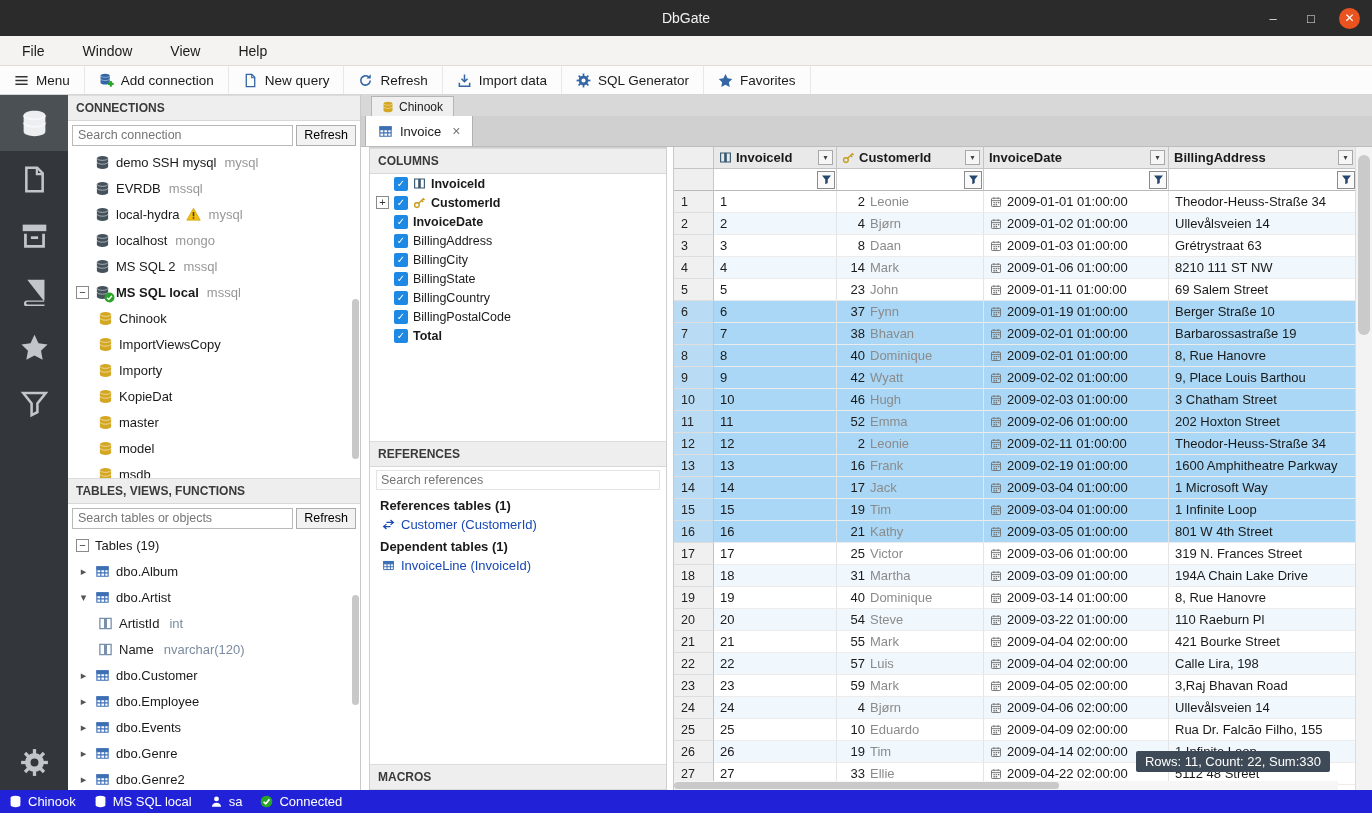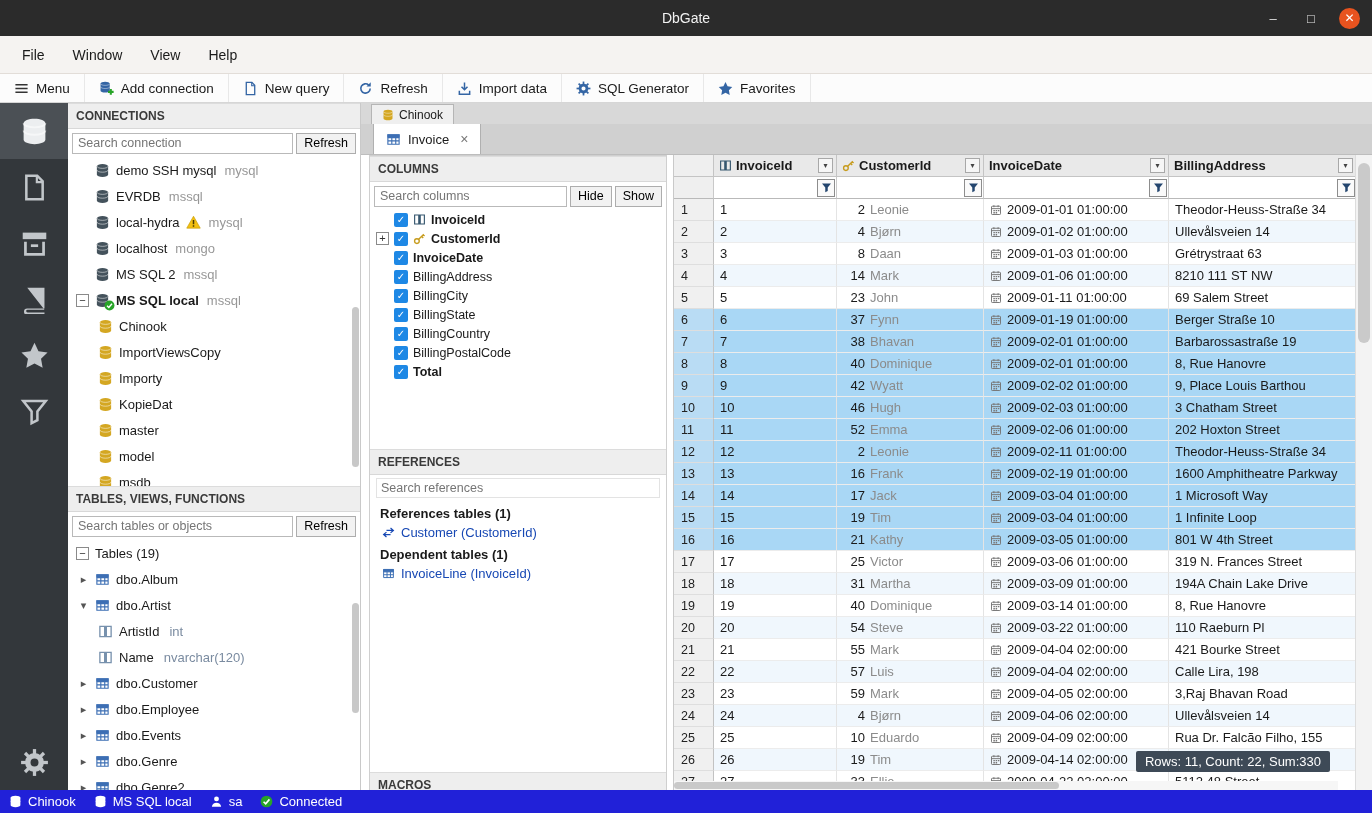--- a/index.html
+++ b/index.html
@@ -8,21 +8,21 @@
   .app{position:relative;width:1372px;height:813px;overflow:hidden;display:flex;flex-direction:column}
 
   
   .titlebar{height:36px;background:#2b2b2b;display:flex;align-items:center;justify-content:center;position:relative;flex:0 0 auto}
   .titlebar .title{color:#f2f2f2;font-size:14px}
   .win-controls{position:absolute;right:12px;top:0;height:36px;display:flex;align-items:center;gap:18px}
   .wc{color:#e0e0e0;font-size:13px;width:20px;text-align:center}
   .wc.close{width:21px;height:21px;border-radius:50%;background:#e8531f;color:#fff;line-height:21px;font-size:12px}
 
   
-  .menubar{height:38px;background:#f5f3f1;display:flex;align-items:center;padding-left:12px;gap:8px;border-bottom:1px solid #e2ddd8;flex:0 0 auto}
+  .menubar{height:30px;background:#f5f3f1;display:flex;align-items:center;padding-left:12px;gap:18px;border-bottom:1px solid #e2ddd8;flex:0 0 auto}
   .menu-item{padding:3px 10px;font-size:14px}
   .toolbar{height:29px;background:#fcfcfc;border-bottom:1px solid #d6d6d6;display:flex;align-items:stretch;flex:0 0 auto}
   .tb-item{display:flex;align-items:center;gap:7px;padding:0 14px;border-right:1px solid #e8e8e8;font-size:13.5px}
   .ic{display:inline-flex;align-items:center;justify-content:center}
   .ic svg{width:15px;height:15px}
   .ic.blue{color:#3465a4}.ic.dark{color:#333}
   .ic.server{color:#44525c}.ic.golddb{color:#d4a722}.ic.tblic{color:#3d6fb4}.ic.colic{color:#7791ad}
   .ic.gold{color:#c79c1e}.ic.navy{color:#35566e}.ic.refic{color:#1748b4}.ic.tblic2{color:#3d6fb4}
 
   
@@ -54,21 +54,21 @@
   .nm.bold{font-weight:bold}
   .engine{color:#979797;margin-left:2px}
   .coltype{color:#7a8ba0;margin-left:4px}
   .sthumb{position:absolute;right:1px;width:7px;border-radius:4px;background:#c8c8c8}
 
   
   .workspace{flex:1;display:flex;flex-direction:column;min-width:0;background:#fff}
   .dbtabbar{height:21px;background:#d8d8d8;display:flex;align-items:flex-end;padding-left:10px;flex:0 0 auto}
   .dbtab{height:20px;background:#efefef;border:1px solid #b5b5b5;border-bottom:none;display:flex;align-items:center;gap:5px;padding:0 10px;font-size:12px}
   .dbtab .ic svg{width:12px;height:12px}
-  .tabbar{height:31px;background:#d0d0d0;display:flex;align-items:stretch;padding-left:12px;border-bottom:1px solid #bdbdbd;flex:0 0 auto}
+  .tabbar{height:31px;background:#d0d0d0;display:flex;align-items:stretch;padding-left:4px;border-bottom:1px solid #bdbdbd;flex:0 0 auto}
   .tab{background:#fff;border-left:1px solid #b0b0b0;border-right:1px solid #b0b0b0;display:flex;align-items:center;gap:7px;padding:0 12px;font-size:13px}
   .tab .close{color:#777;margin-left:4px;font-size:14px}
   .wsbody{flex:1;display:flex;min-height:0}
 
   .middle{width:298px;margin-left:8px;border:1px solid #cfcfcf;border-bottom:none;display:flex;flex-direction:column;flex:0 0 auto;background:#fff}
   .cols-sec{height:293px;display:flex;flex-direction:column;flex:0 0 auto}
   .refs-sec{height:323px;display:flex;flex-direction:column;flex:0 0 auto}
   .macros-sec{flex:1}
   .cols-list{overflow:hidden;flex:1}
   .col-row{height:19px;display:flex;align-items:center;gap:5px;padding-left:6px;font-size:12.5px;white-space:nowrap}
@@ -596,25 +596,20 @@
           <span>Invoice</span>
           <span class="close">×</span>
         </div>
       </div>
 
       <div class="wsbody">
 
         <div class="middle">
           <div class="cols-sec">
             <div class="section-hdr">COLUMNS</div>
-            <div class="searchrow">
-              <input placeholder="Search columns" style="">
-              <button class="btn">Hide</button>
-              <button class="btn">Show</button>
-            </div>
             <div class="cols-list">
                 <div class="col-row">
                   <span class="expspace"></span>
                   <span class="cb">✓</span>
                   <span class="ic navy">
                     <svg viewBox="0 0 16 16">
                       <use href="#i-col"></use>
                     </svg>
                   </span>
                   <span class="bold">InvoiceId</span>

